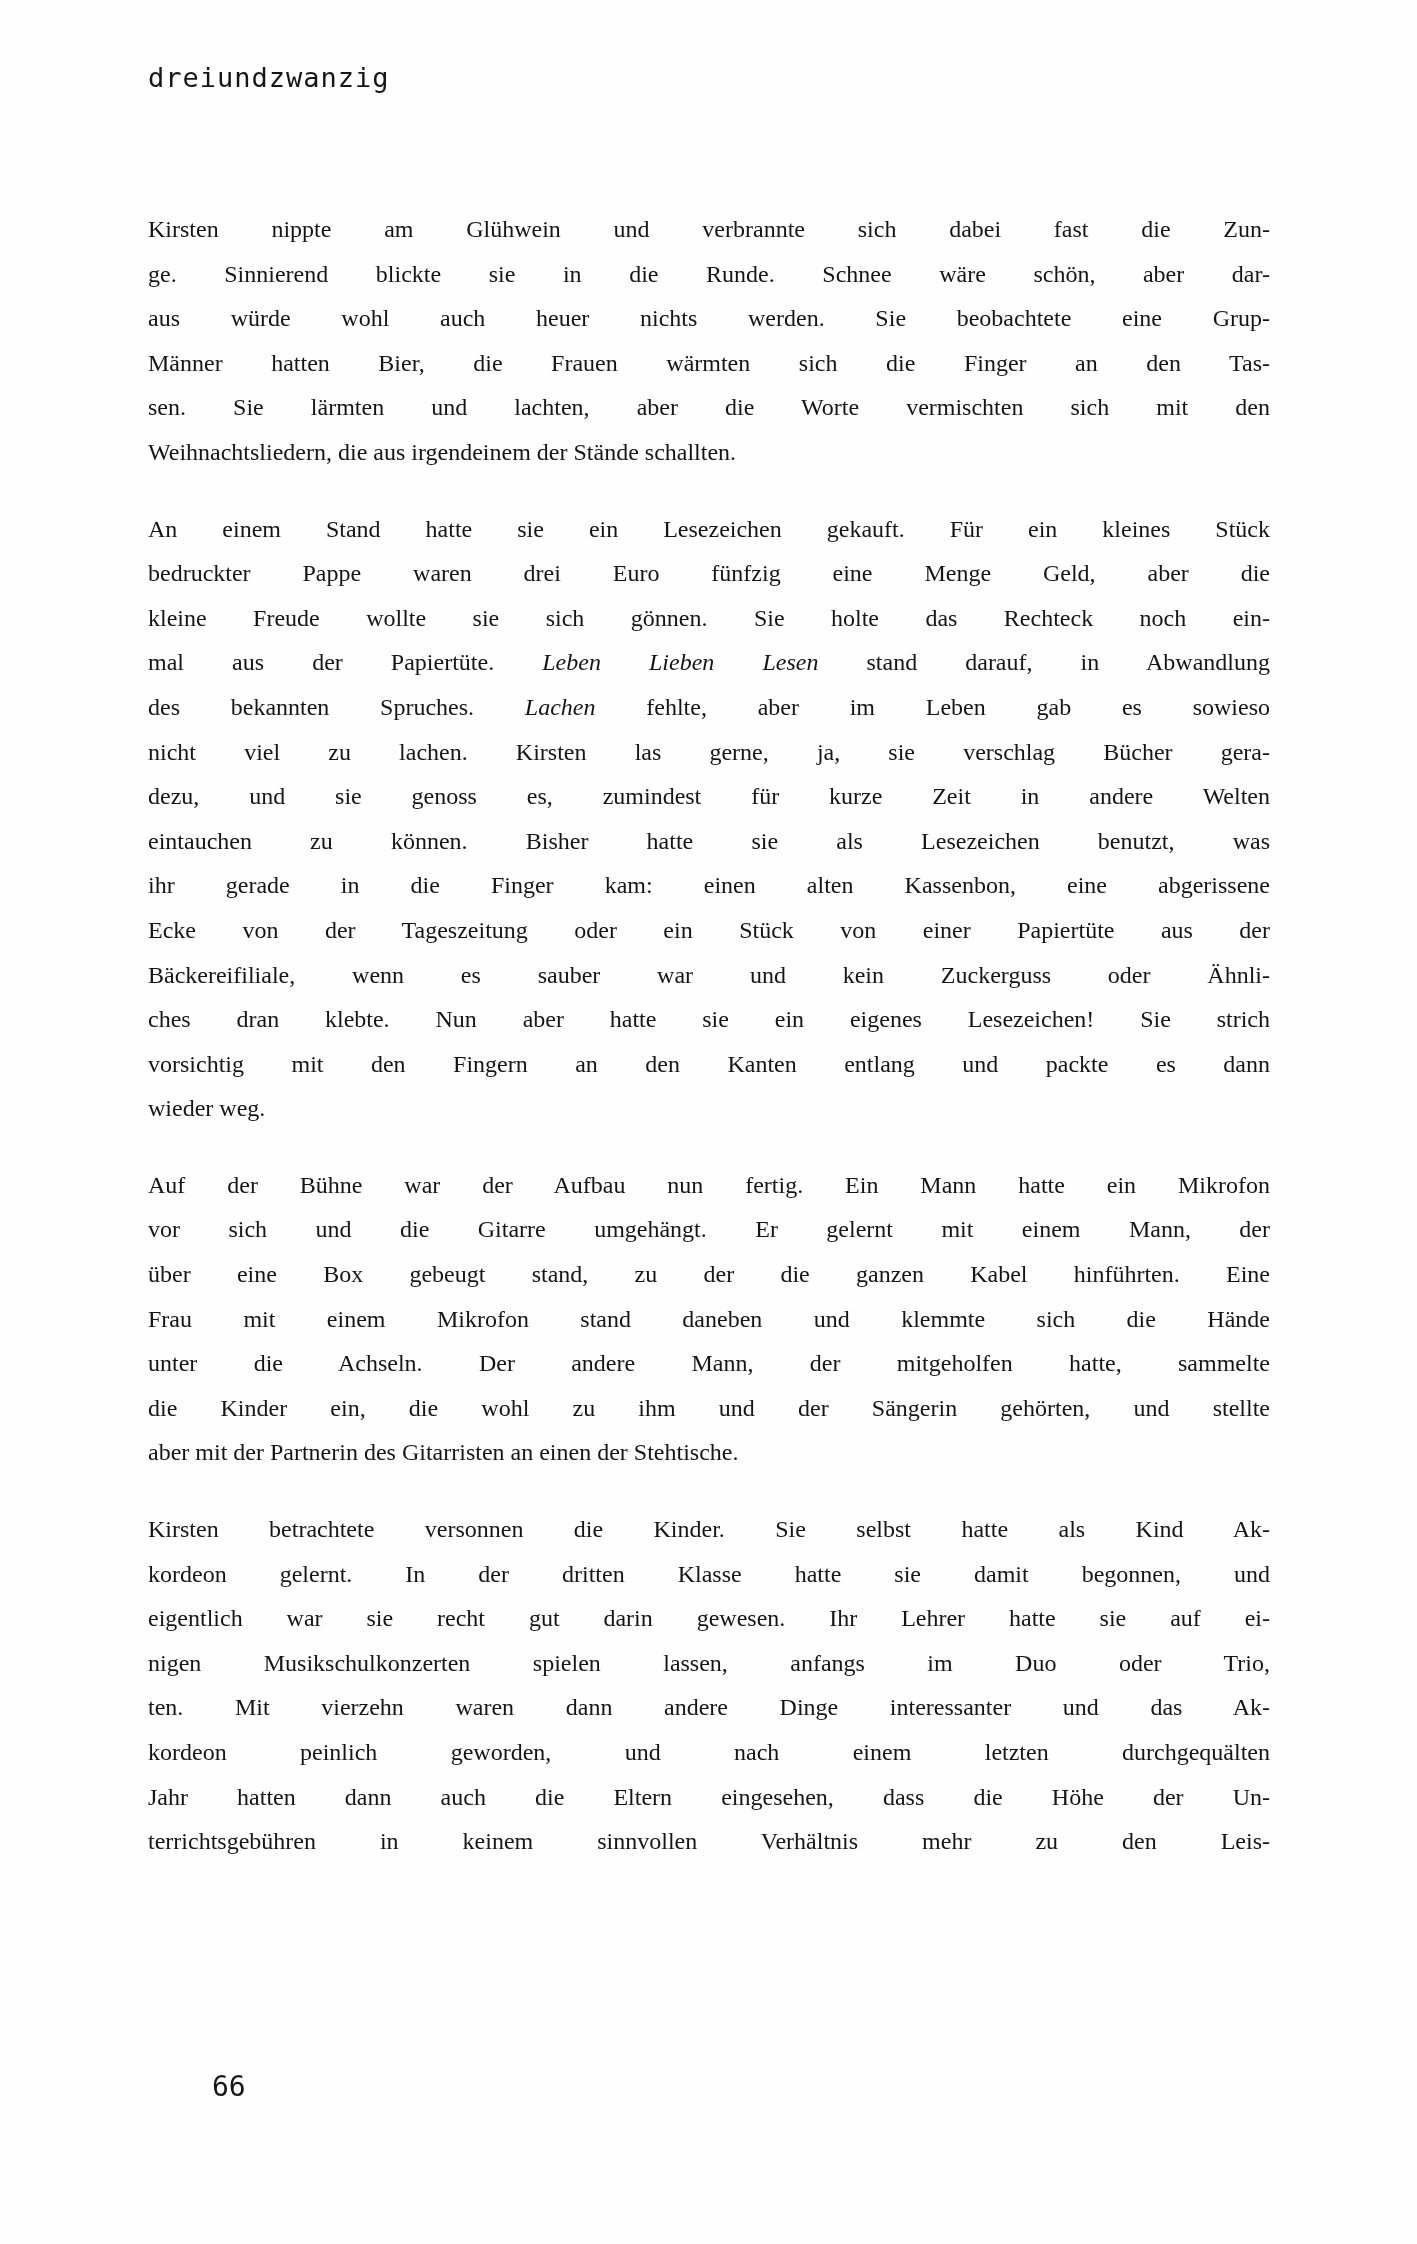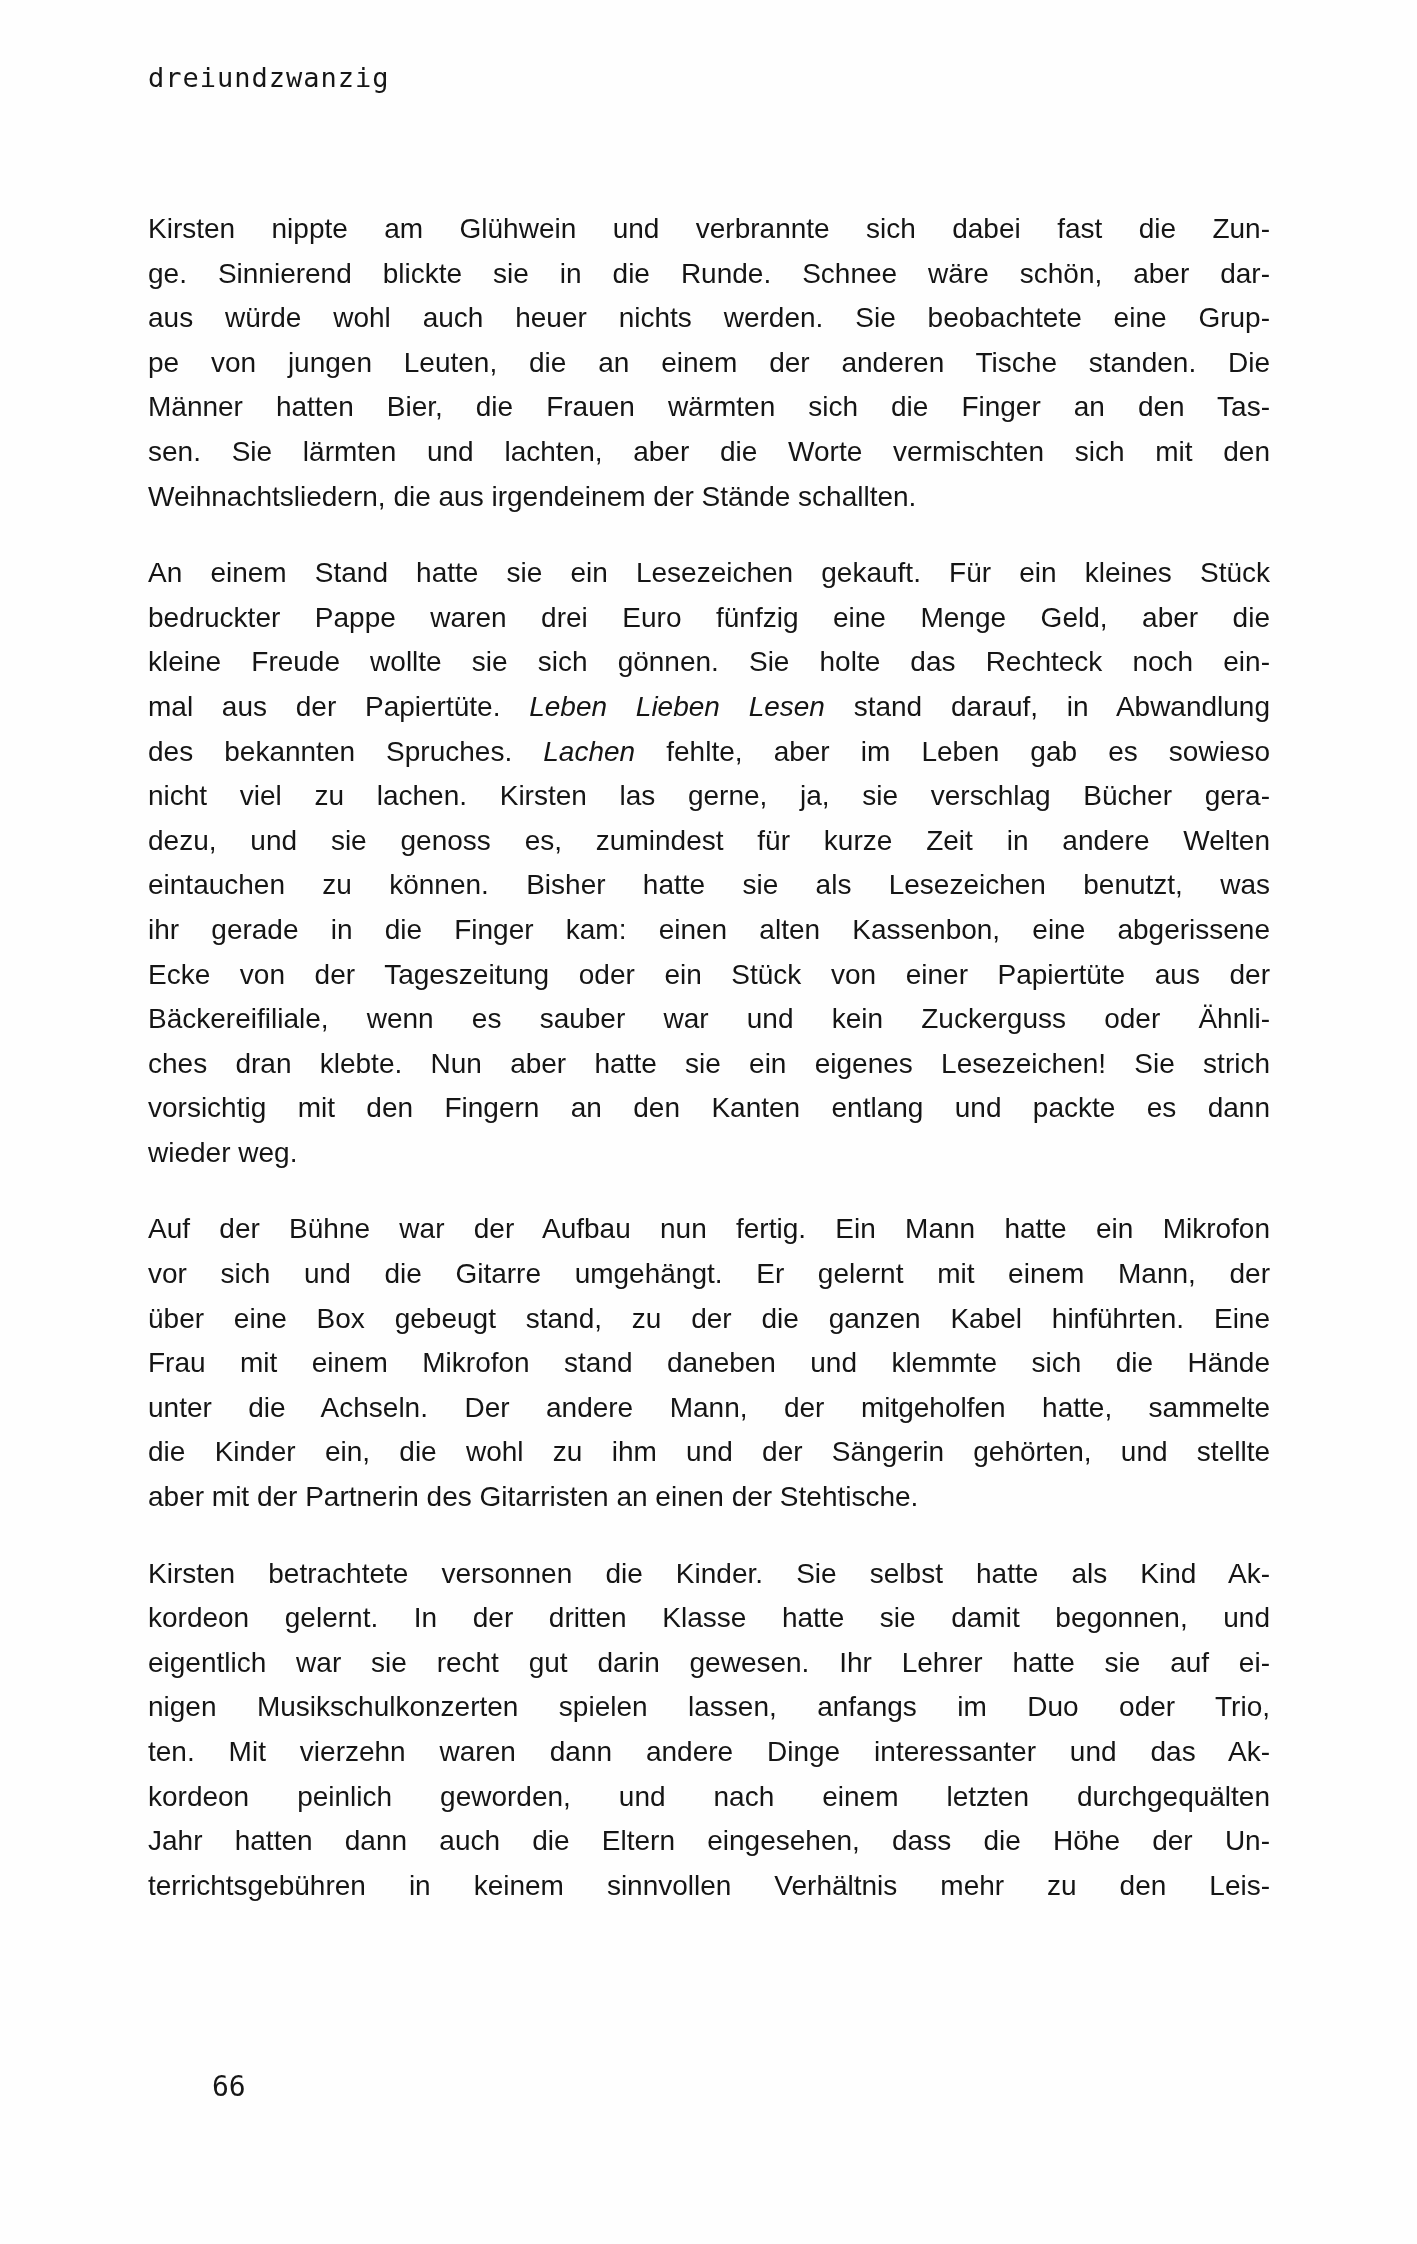--- a/index.html
+++ b/index.html
@@ -22,22 +22,22 @@
     font-size: 27px;
     line-height: 1;
     letter-spacing: 1px;
     color: #161616;
   }
   .textblock {
     position: absolute;
     left: 148px;
     top: 175px;
     width: 1122px;
-    font-family: Liberation Sans, sans-serif;
-    font-size: 28px;
+    font-family: Liberation Serif, serif;
+    font-size: 24px;
     line-height: 44.6px;
     color: #151515;
   }
   .textblock p {
     margin: 0 0 32px 0;
   }
   .textblock p:last-child {
     margin-bottom: 0;
   }
   .jline {
@@ -69,21 +69,20 @@
 
   <div class="running-header">dreiundzwanzig</div>
 
   <div class="textblock">
 
     <p>
       </p>
       <div class="jline">Kirsten nippte am Glühwein und verbrannte sich dabei fast die Zun-</div>
       <div class="jline">ge. Sinnierend blickte sie in die Runde. Schnee wäre schön, aber dar-</div>
       <div class="jline">aus würde wohl auch heuer nichts werden. Sie beobachtete eine Grup-</div>
-      <div class="jline">pe von jungen Leuten, die an einem der anderen Tische standen. Die</div>
       <div class="jline">Männer hatten Bier, die Frauen wärmten sich die Finger an den Tas-</div>
       <div class="jline">sen. Sie lärmten und lachten, aber die Worte vermischten sich mit den</div>
       <div class="jline pend">Weihnachtsliedern, die aus irgendeinem der Stände schallten.</div>
     <p></p>
 
     <p>
       </p>
       <div class="jline">An einem Stand hatte sie ein Lesezeichen gekauft. Für ein kleines Stück</div>
       <div class="jline">bedruckter Pappe waren drei Euro fünfzig eine Menge Geld, aber die</div>
       <div class="jline">kleine Freude wollte sie sich gönnen. Sie holte das Rechteck noch ein-</div>

